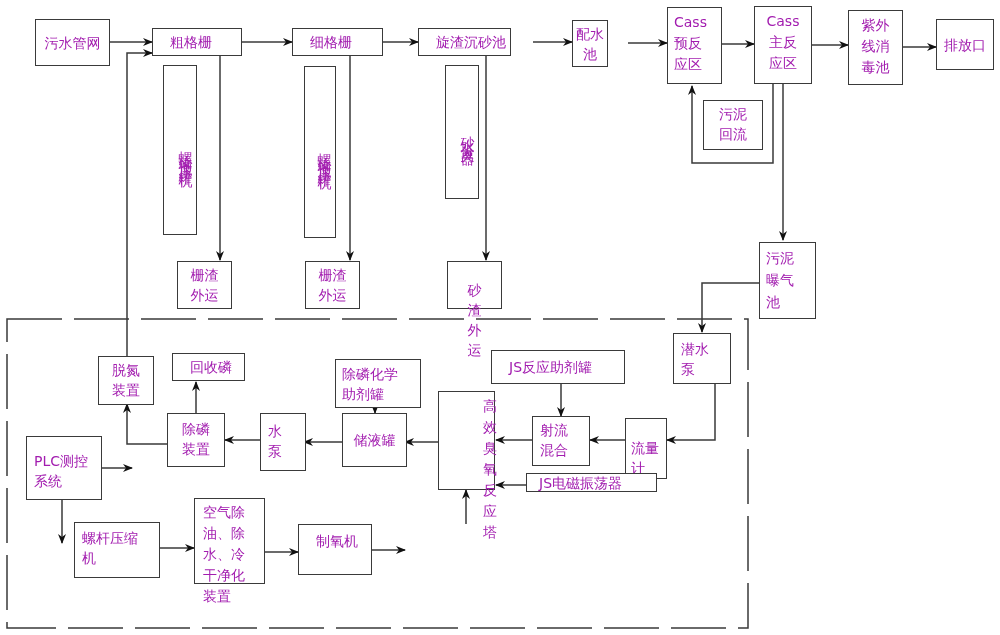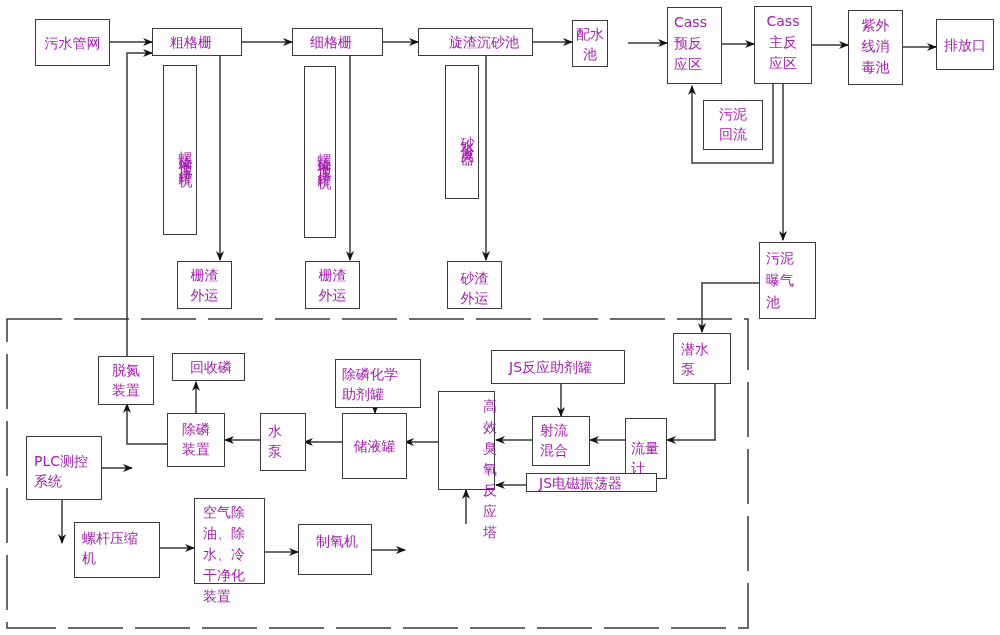--- a/index.html
+++ b/index.html
@@ -74,21 +74,21 @@
 
   <div class="box c" style="left:35px;top:19px;width:75px;height:47px;">
       <span>污水管网</span>
     </div>
   <div class="box h" style="left:152px;top:28px;width:90px;height:28px;">
       <span>粗格栅</span>
     </div>
   <div class="box h" style="left:292px;top:28px;width:91px;height:28px;">
       <span>细格栅</span>
     </div>
-  <div class="box h" style="left:418px;top:28px;width:115px;height:28px;justify-content:center;">
+  <div class="box h" style="left:418px;top:28px;width:93px;height:28px;">
       <span>旋渣沉砂池</span>
     </div>
   <div class="box c" style="left:572px;top:20px;width:36px;height:47px;">
       <span>配水池</span>
     </div>
   <div class="box ml" style="left:667px;top:7px;width:55px;height:77px;line-height:21px;"><span>Cass
 预反
 应区</span></div>
   <div class="box ml" style="left:754px;top:6px;width:58px;height:78px;line-height:21px;text-align:center;"><span>Cass
 主反
@@ -106,38 +106,38 @@
   <div class="box vt" style="left:304px;top:66px;width:32px;height:172px;">
       <span>螺旋输送压榨机</span>
     </div>
   <div class="box vt" style="left:445px;top:65px;width:34px;height:134px;">
       <span>砂水分离器</span>
     </div>
   <div class="box ml" style="left:177px;top:261px;width:55px;height:48px;text-align:center;padding:3px;"><span>栅渣
 外运</span></div>
   <div class="box ml" style="left:305px;top:261px;width:55px;height:48px;text-align:center;padding:3px;"><span>栅渣
 外运</span></div>
-  <div class="box ml" style="left:447px;top:261px;width:55px;height:48px;text-align:center;padding:6px;"><span>砂渣
+  <div class="box ml" style="left:447px;top:261px;width:55px;height:48px;text-align:center;padding:18px;"><span>砂渣
 外运</span></div>
   <div class="box ml" style="left:703px;top:100px;width:60px;height:50px;text-align:center;padding:3px;"><span>污泥
 回流</span></div>
   <div class="box ml" style="left:759px;top:242px;width:57px;height:77px;line-height:22px;"><span>污泥
 曝气
 池</span></div>
 
   <div class="box ml" style="left:98px;top:356px;width:56px;height:49px;text-align:center;padding:3px;"><span>脱氮
 装置</span></div>
   <div class="box h" style="left:172px;top:353px;width:73px;height:28px;">
       <span>回收磷</span>
     </div>
   <div class="box ml" style="left:167px;top:413px;width:58px;height:54px;text-align:center;padding:5px;"><span>除磷
 装置</span></div>
   <div class="box ml" style="left:260px;top:413px;width:46px;height:58px;padding:7px;"><span>水
 泵</span></div>
-  <div class="box c" style="left:342px;top:413px;width:65px;height:66px;align-items:center;">
+  <div class="box c" style="left:342px;top:413px;width:65px;height:54px;align-items:center;">
       <span>储液罐</span>
     </div>
   <div class="box ml" style="left:335px;top:334px;width:86px;height:49px;margin-top:25px;"><span>除磷化学
 助剂罐</span></div>
   <div class="box ml" style="left:438px;top:391px;width:57px;height:99px;line-height:21px;padding-left:44px;"><span>高效
 臭氧
 反应
 塔</span></div>
   <div class="box h" style="left:491px;top:350px;width:134px;height:34px;">
       <span>JS反应助剂罐</span>

